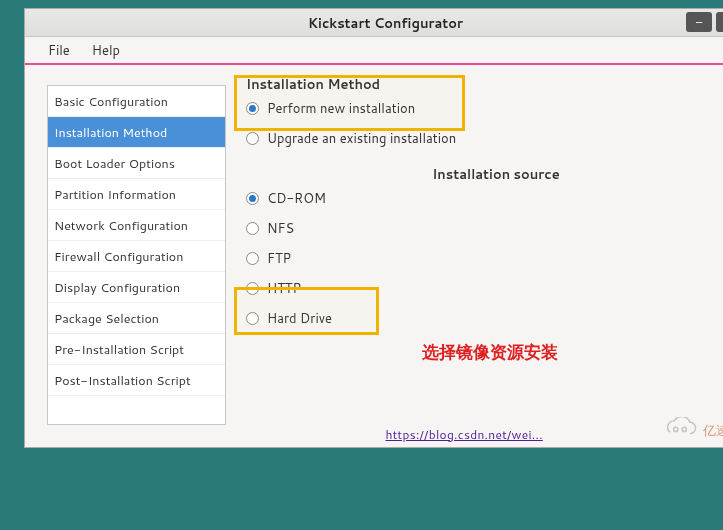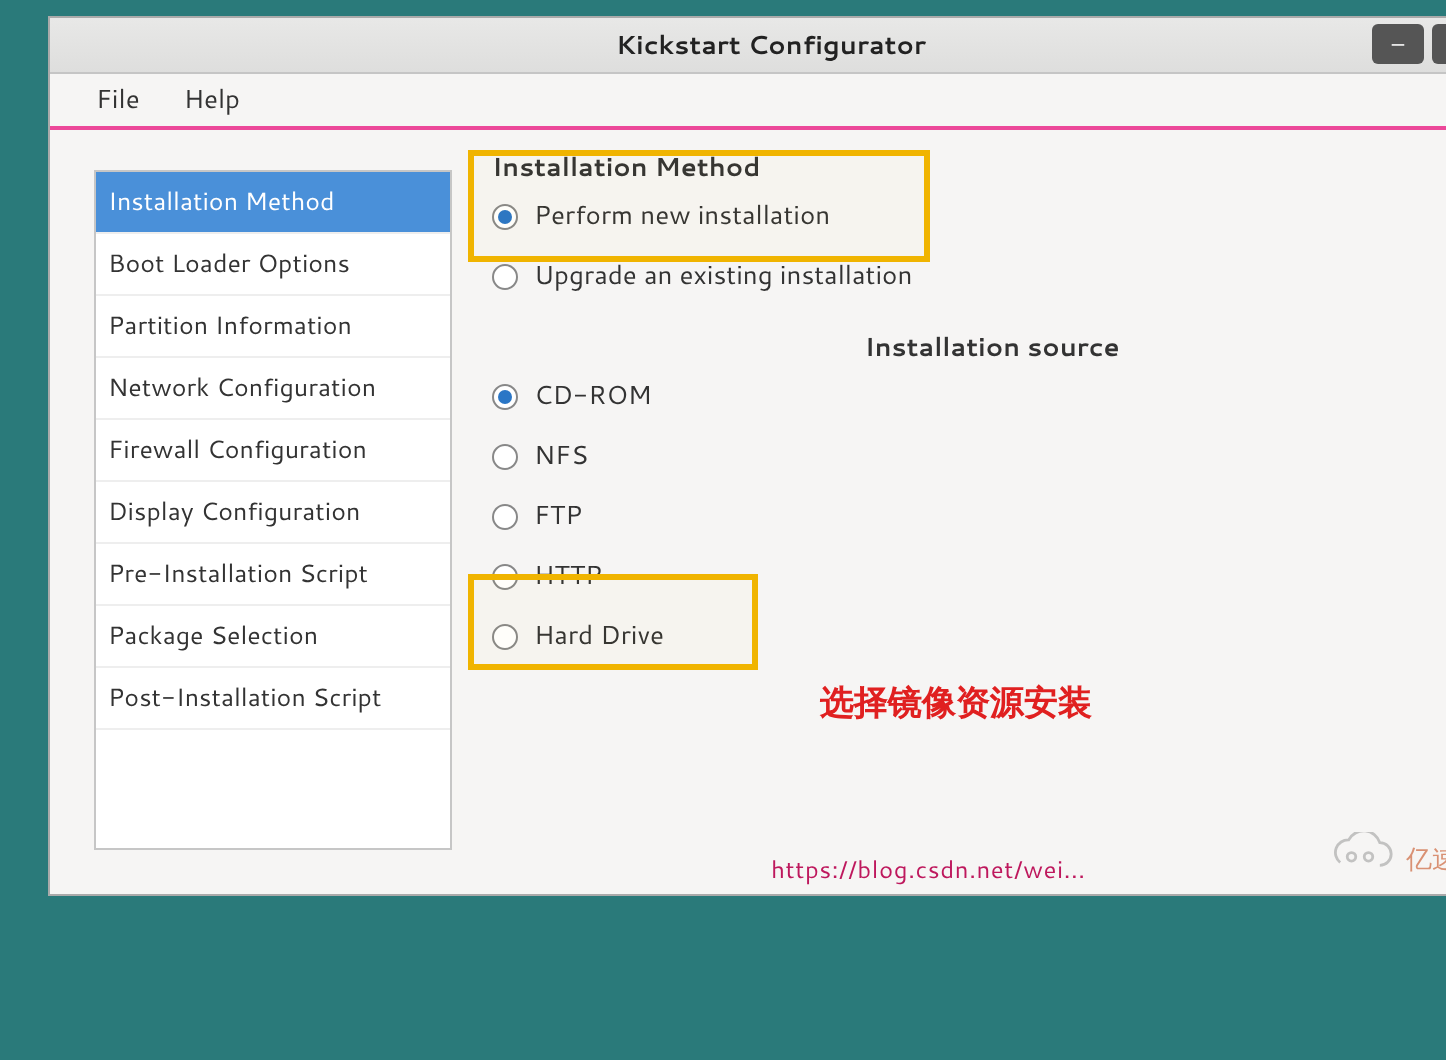--- a/index.html
+++ b/index.html
@@ -19,23 +19,23 @@
     .section-title { font-weight: 700; color: #333; font-size: 13px; }
     .opt-row { display: flex; align-items: center; gap: 8px; padding: 6px 0 6px 12px; }
     .radio { width: 13px; height: 13px; border: 1px solid #888; border-radius: 50%; background: #fff; display: inline-flex; align-items: center; justify-content: center; }
     .radio.checked::after { content: ""; width: 7px; height: 7px; background: #2a76c6; border-radius: 50%; }
     .opt-label { color: #333; font-size: 13px; }
     .highlight-box { border: 3px solid #f0b400; background: rgba(240,180,0,0.02); }
     .hb1 { position: absolute; left: 0px; top: 0px; width: 231px; height: 56px; pointer-events: none; }
     .hb2 { position: absolute; left: 0px; top: 122px; width: 145px; height: 48px; pointer-events: none; }
     .anno { position: absolute; color: #e02020; font-weight: 700; font-size: 17px; pointer-events: none; }
     .anno1 { left: 272px; top: 24px; }
-    .anno2 { left: 176px; top: 174px; }
+    .anno2 { left: 188px; top: 174px; }
     .watermark { position: absolute; right: 4px; bottom: 4px; display: flex; align-items: center; gap: 6px; opacity: 0.55; color: #c2410c; font-size: 13px; }
-    .wm-link { position: absolute; bottom: 4px; left: 50%; color: #be185d; font-size: 12px; letter-spacing: 0.3px; }
+    .wm-link { position: absolute; bottom: 4px; left: 50%; color: #4c1d95; font-size: 12px; letter-spacing: 0.3px; text-decoration: underline; }
     .cloud-icon svg { width: 34px; height: 22px; }
     .sect-block { position: relative; }
   </style>
 </head>
 <body>
 
 <div class="window">
   <div class="titlebar">
     <div class="title">Kickstart Configurator</div>
     <div class="win-btns">
@@ -44,28 +44,29 @@
     </div>
   </div>
 
   <div class="menubar">
     <div class="menu-item">File</div>
     <div class="menu-item">Help</div>
   </div>
 
   <div class="body">
     <div class="sidebar">
+      <div class="side-item">Basic Configuration</div>
       <div class="side-item selected">Installation Method</div>
       <div class="side-item">Boot Loader Options</div>
       <div class="side-item">Partition Information</div>
       <div class="side-item">Network Configuration</div>
       <div class="side-item">Firewall Configuration</div>
       <div class="side-item">Display Configuration</div>
+      <div class="side-item">Package Selection</div>
       <div class="side-item">Pre-Installation Script</div>
-      <div class="side-item">Package Selection</div>
       <div class="side-item">Post-Installation Script</div>
     </div>
 
     <div class="content">
       <div class="sect-block">
         <div class="section-title" style="padding-left:12px;">Installation Method</div>
         <div class="opt-row">
           <span class="radio checked"></span>
           <span class="opt-label">Perform new installation</span>
         </div>

